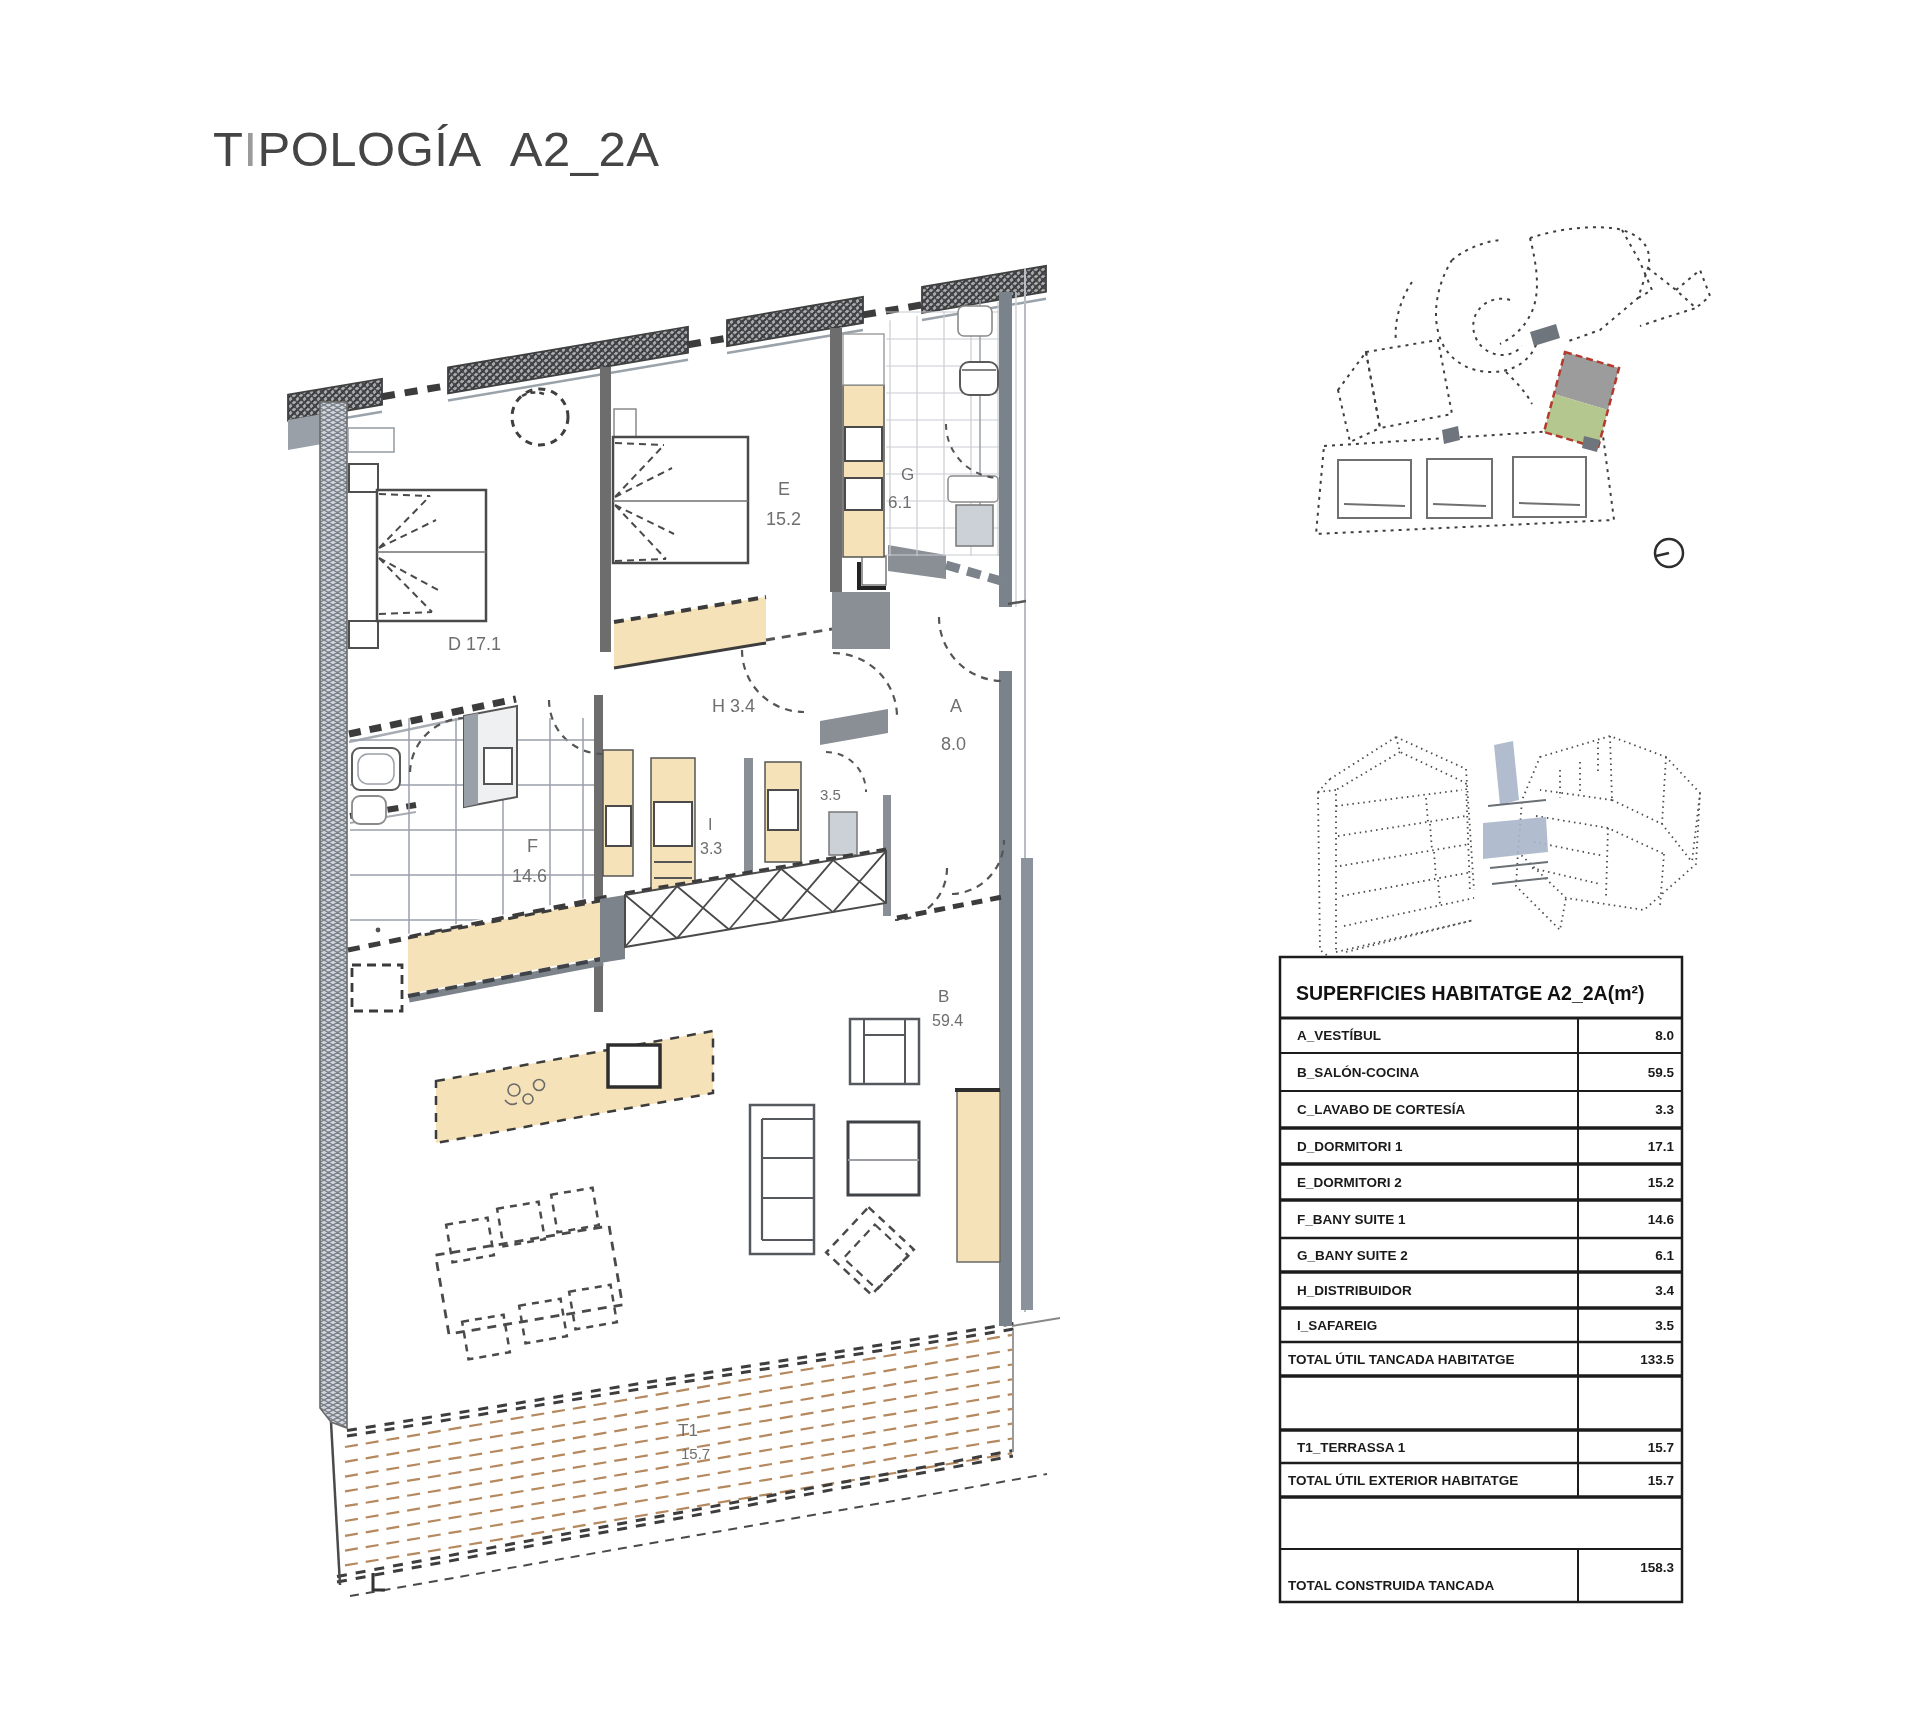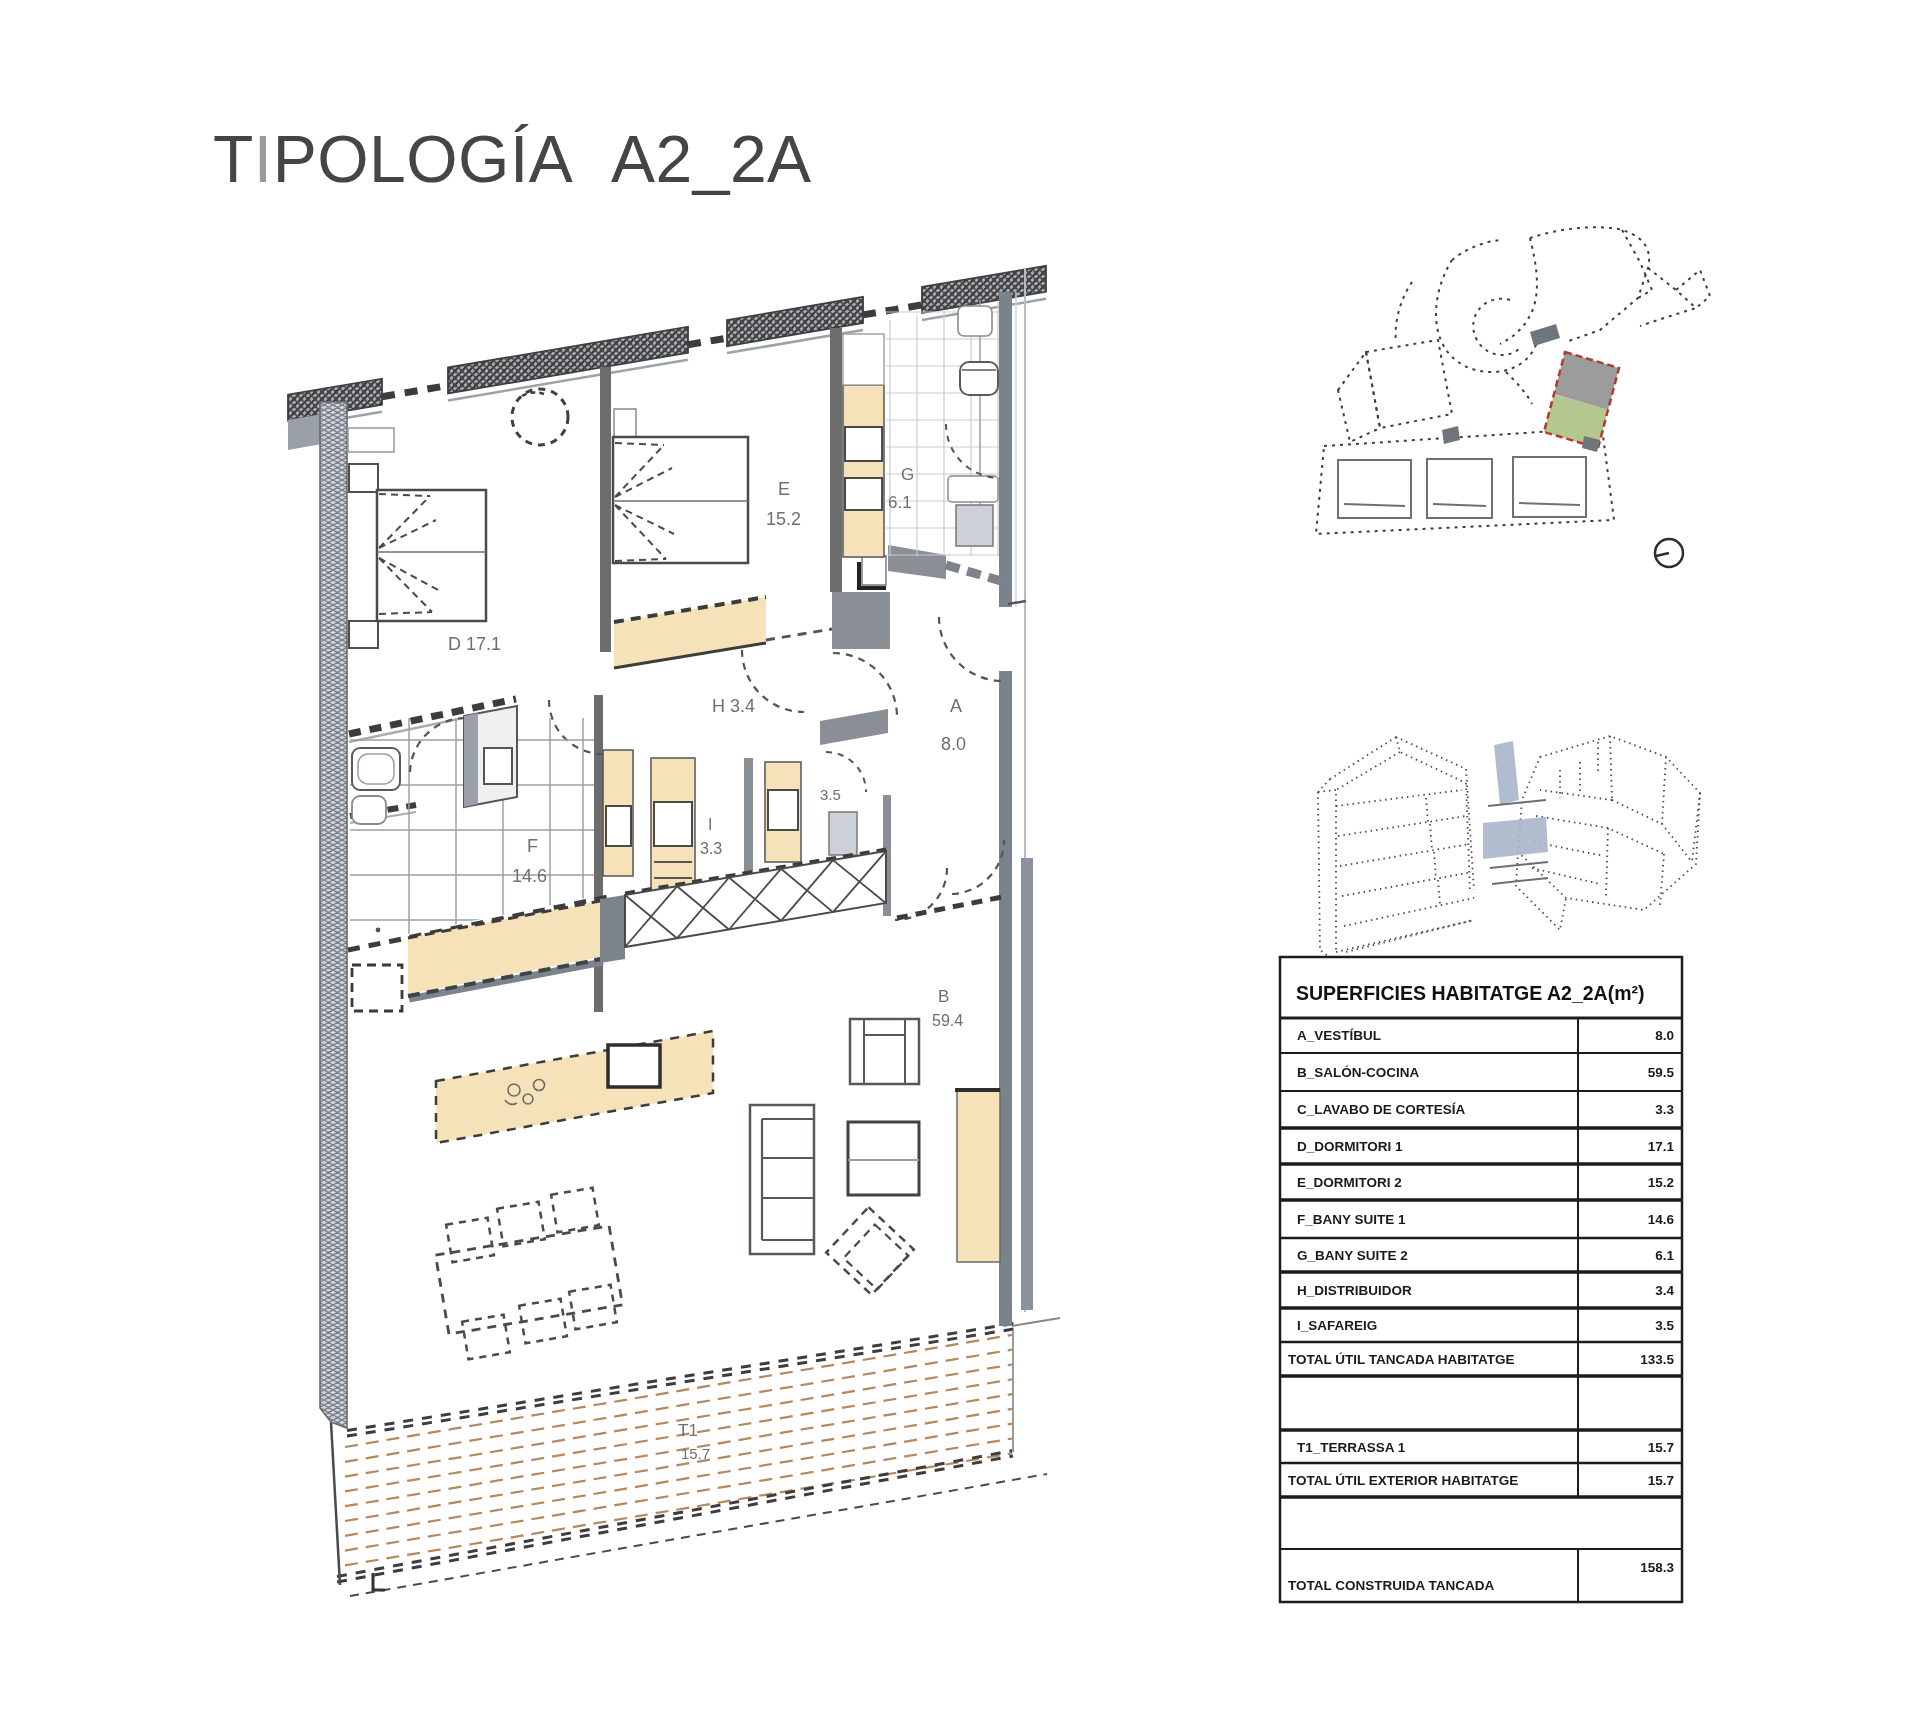--- a/index.html
+++ b/index.html
@@ -1,21 +1,21 @@
 <!DOCTYPE html>
 <html><head>
 <meta charset="utf-8">
 <style>
   html,body{margin:0;padding:0;background:#ffffff;}
   body{width:1920px;height:1719px;position:relative;font-family:"Liberation Sans",sans-serif;}
 </style>
 </head>
 <body>
 
-<div style="position:absolute;left:213px;top:121px;font-size:66px;letter-spacing:0.5px;color:#454545;white-space:nowrap;text-align:right;">T<span style="color:#9a9a9a;">I</span>POLOGÍA&nbsp;&nbsp;A2_2A</div>
+<div style="position:absolute;left:213px;top:121px;font-size:49px;letter-spacing:0.5px;color:#454545;white-space:nowrap;text-align:right;">T<span style="color:#9a9a9a;">I</span>POLOGÍA&nbsp;&nbsp;A2_2A</div>
 
 <svg width="1920" height="1719" viewBox="0 0 1920 1719" xmlns="http://www.w3.org/2000/svg" style="position:absolute;left:0;top:0;" font-family="Liberation Sans,sans-serif">
 <defs>
   <pattern id="hatchwin" width="7" height="7" patternUnits="userSpaceOnUse">
     <rect width="7" height="7" fill="#a8acb2"></rect>
     <path d="M0,7 L7,0 M-1,2 L2,-1 M5,8 L8,5" stroke="#3a3a3a" stroke-width="2" fill="none"></path>
     <path d="M0,0 L7,7" stroke="#4a4a4a" stroke-width="1.4" fill="none"></path>
   </pattern>
   <pattern id="hatchL" width="9" height="5" patternUnits="userSpaceOnUse">
     <rect width="9" height="5" fill="#d2d6db"></rect>

